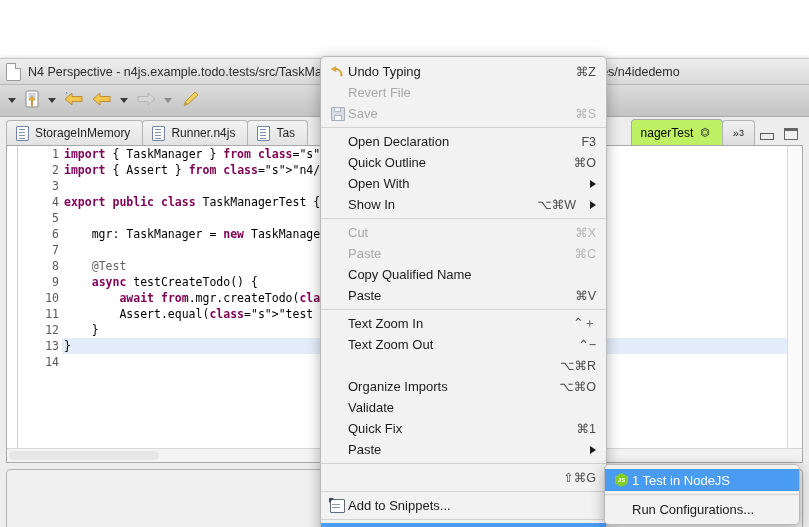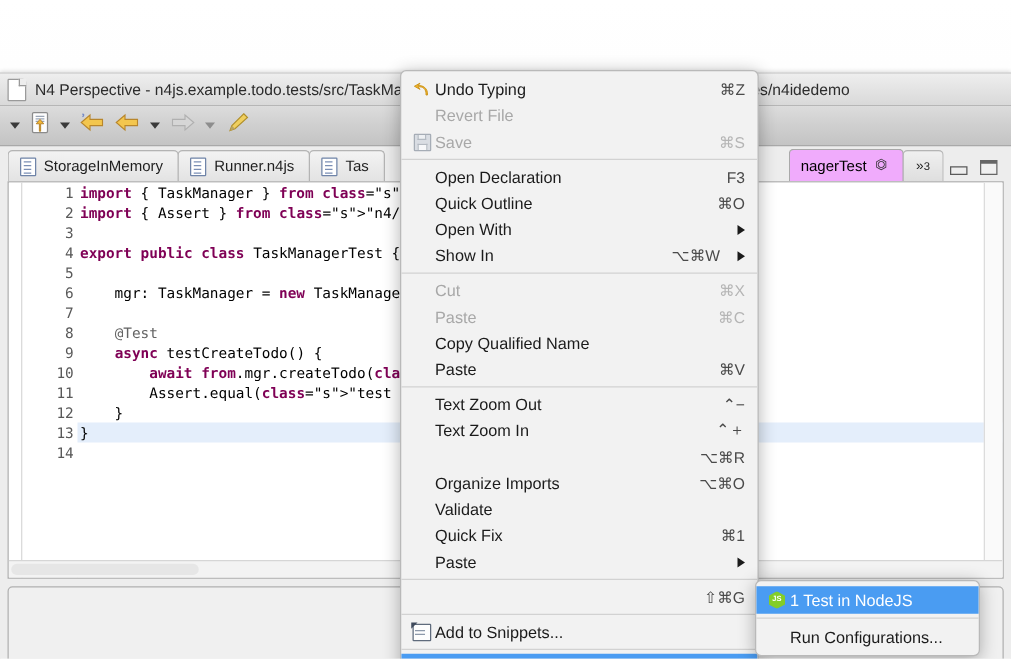--- a/index.html
+++ b/index.html
@@ -92,21 +92,21 @@
     color: #1f1f1f;
     background: linear-gradient(to bottom, #f3f3f3 0%, #e3e3e3 100%);
     border: 1px solid #b4b4b4;
     border-bottom: none;
     border-radius: 4px 4px 0 0;
     margin-right: -1px;
     box-sizing: border-box;
     white-space: nowrap;
   }
   .tab.active {
-    background: #f0abfc;
+    background: #bef264;
     border-color: #a9a9a9;
     height: 26px;
     color: #000;
   }
   .tab-icon {
     width: 11px; height: 13px;
     margin-right: 6px;
     background: #ffffff;
     border: 1px solid #6f84a8;
     border-radius: 1px;
@@ -347,21 +347,21 @@
     position: absolute; left: -2px; top: -2px;
     width: 0; height: 0;
     border-left: 5px solid #3f4a5c;
     border-bottom: 5px solid transparent;
   }
 
   
   .submenu {
     position: absolute;
     left: 604px; top: 405px;
-    width: 180px;
+    width: 196px;
     background: #f2f2f2;
     border: 1px solid #b9b9b9;
     border-radius: 5px;
     box-shadow: 0 3px 14px rgba(0,0,0,0.30);
     padding: 4px 0;
     box-sizing: border-box;
     font-size: 13px;
     color: #1b1b1b;
     z-index: 60;
     overflow: hidden;
@@ -562,27 +562,27 @@
           <span class="mi-label">Copy Qualified Name</span>
         </div>
         <div class="mi">
           <span class="mi-icon"></span>
           <span class="mi-label">Paste</span>
           <span class="mi-shortcut">⌘V</span>
         </div>
         <div class="mi-sep"></div>
         <div class="mi">
           <span class="mi-icon"></span>
+          <span class="mi-label">Text Zoom In</span>
+          <span class="mi-shortcut">⌃＋</span>
+        </div>
+        <div class="mi">
+          <span class="mi-icon"></span>
           <span class="mi-label">Text Zoom Out</span>
           <span class="mi-shortcut">⌃−</span>
-        </div>
-        <div class="mi">
-          <span class="mi-icon"></span>
-          <span class="mi-label">Text Zoom In</span>
-          <span class="mi-shortcut">⌃＋</span>
         </div>
         <div class="mi">
           <span class="mi-icon"></span>
           <span class="mi-shortcut">⌥⌘R</span>
         </div>
         <div class="mi">
           <span class="mi-icon"></span>
           <span class="mi-label">Organize Imports</span>
           <span class="mi-shortcut">⌥⌘O</span>
         </div>

